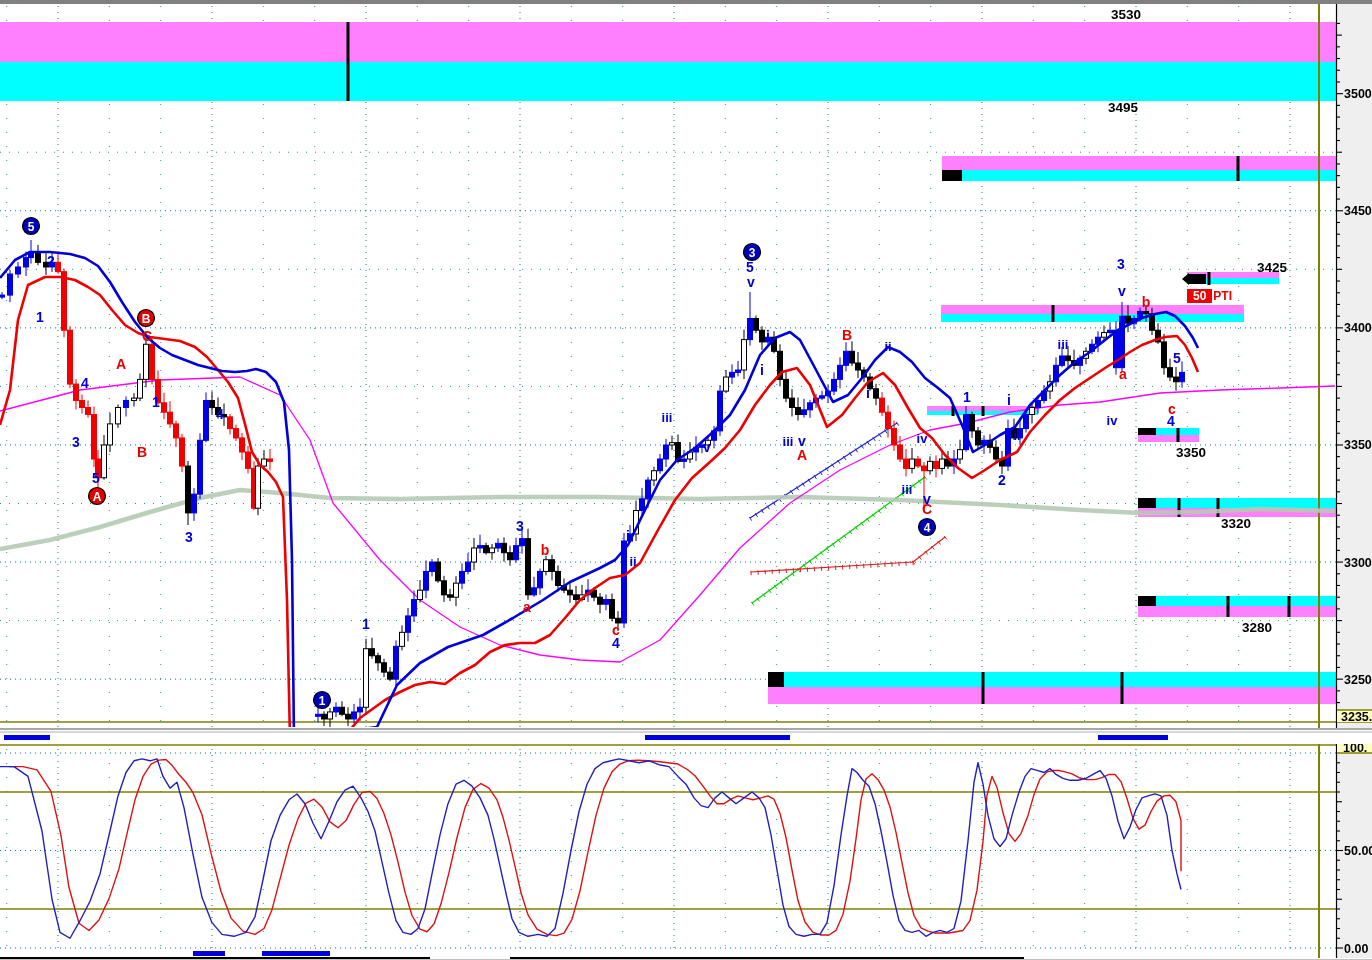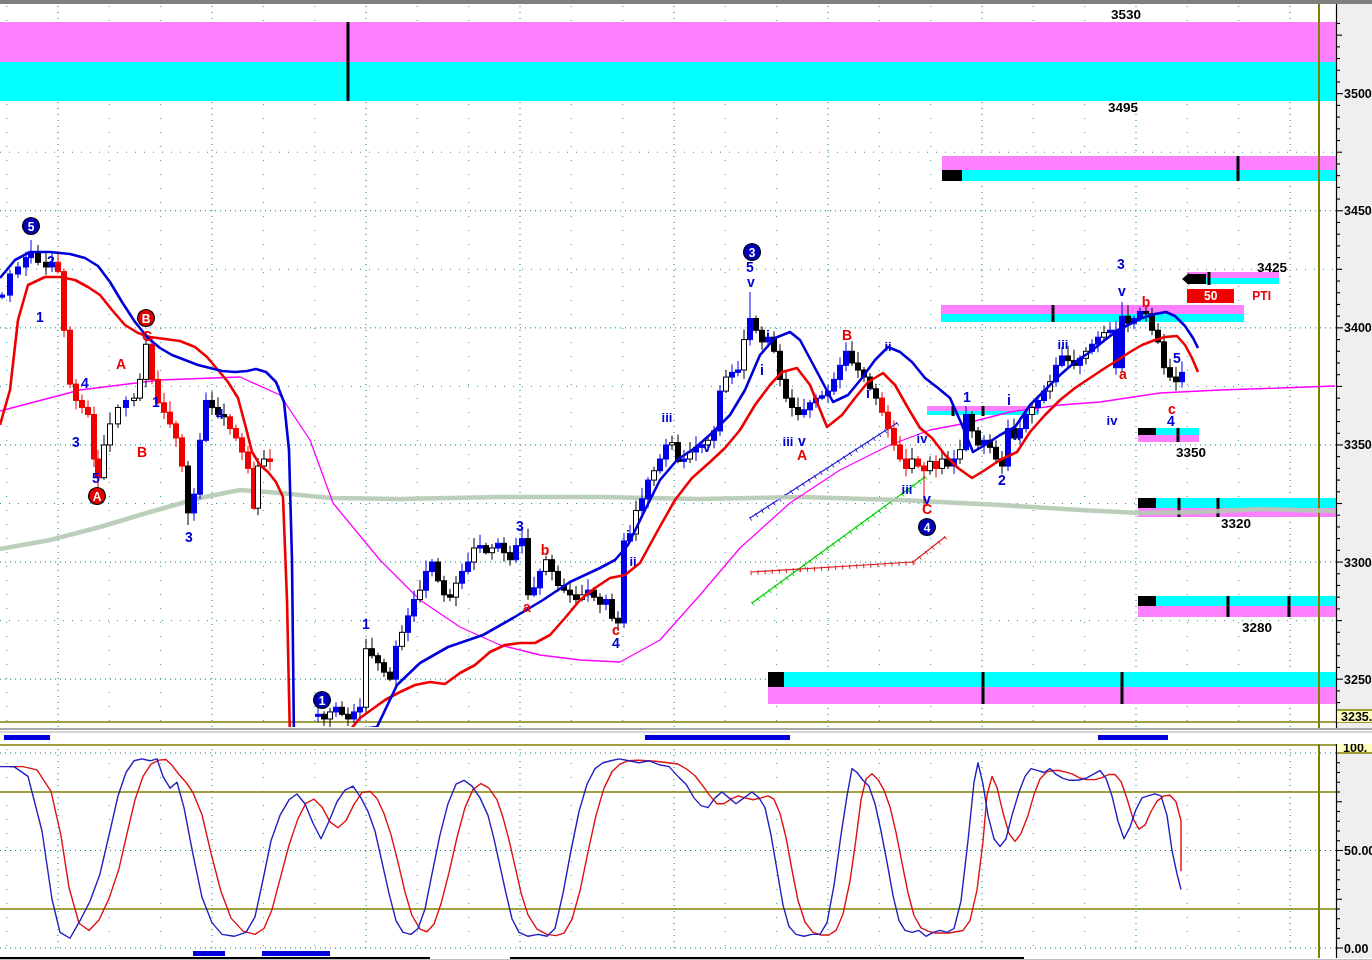--- a/index.html
+++ b/index.html
@@ -2,22 +2,22 @@
 <html><head>
 <meta charset="utf-8">
 <style>
   html,body{margin:0;padding:0;background:#fff;}
   #stage{position:relative;width:1372px;height:960px;overflow:hidden;background:#fff;
          font-family:"Liberation Sans",sans-serif;}
   #chart-svg{position:absolute;left:0;top:0;}
   svg text{font-family:"Liberation Sans","DejaVu Sans",sans-serif;font-weight:bold;}
   #pti-overlay{position:absolute;left:1187px;top:289px;display:flex;align-items:center;
                font:bold 12px "Liberation Sans",sans-serif;line-height:14px;}
-  #pti-value{background:#f00000;color:#ffffff;padding:0 17px;}
-  #pti-label{color:#f00000;padding-left:18px;}
+  #pti-value{background:#f00000;color:#ffffff;padding:0 6px;}
+  #pti-label{color:#f00000;padding-left:1px;}
 </style>
 </head>
 <body>
 
 <div id="stage">
   <svg id="chart-svg" width="1372" height="960">
       <defs>
         <clipPath id="mainclip">
           <rect x="0" y="4" width="1336" height="723"></rect>
         </clipPath>

